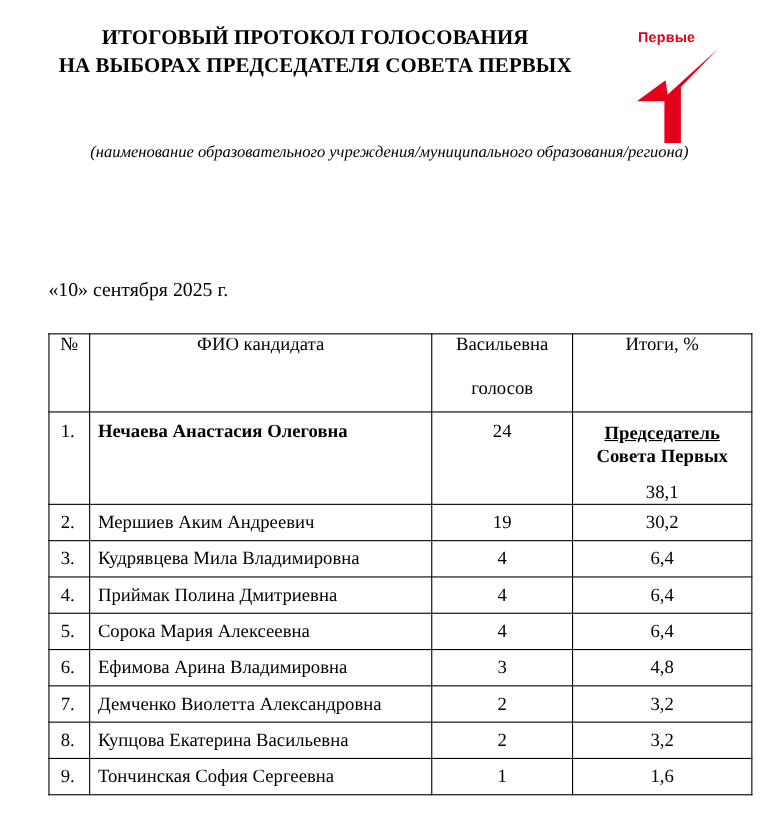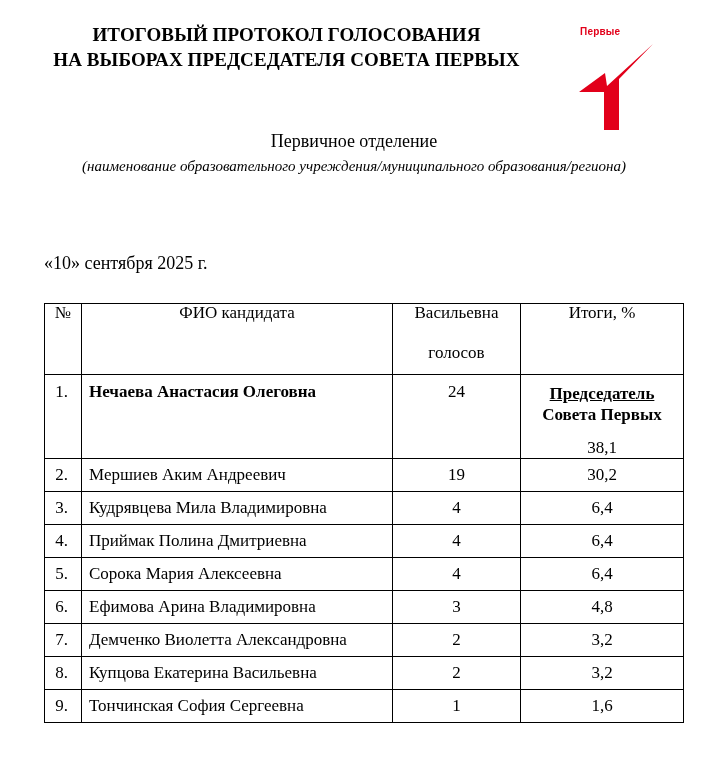--- a/index.html
+++ b/index.html
@@ -23,21 +23,21 @@
     top: 18px;
     left: 575px;
     width: 95px;
     height: 112px;
   }
   .logo-word {
     position: absolute;
     top: 8px;
     left: 5px;
     font-family: "Liberation Sans", "DejaVu Sans", sans-serif;
-    font-size: 10px;
+    font-size: 13px;
     font-weight: 700;
     color: #e2001a;
     letter-spacing: 0.2px;
     white-space: nowrap;
   }
   .logo-mark {
     position: absolute;
     top: 24px;
     left: 0px;
     width: 82px;
@@ -174,21 +174,20 @@
     <path d="M78 2 L32 44 L30 31 L4 50 L29 50 L29 88 L44 88 L44 37 Z" fill="#e2001a"></path>
   </svg>
 </div>
 
 <div class="doc-title">
   <span class="line">ИТОГОВЫЙ ПРОТОКОЛ ГОЛОСОВАНИЯ</span>
   <span class="line">НА ВЫБОРАХ ПРЕДСЕДАТЕЛЯ СОВЕТА ПЕРВЫХ</span>
 </div>
 
 <div class="org-block">
-  <div class="org-line-1">Первичное отделение</div>
   <div class="org-note">(наименование образовательного учреждения/муниципального образования/региона)</div>
 </div>
 
 <div class="date-line">«10» сентября 2025 г.</div>
 
 <table class="vote-table">
   <colgroup>
     <col class="c-num">
     <col class="c-name">
     <col class="c-votes">

